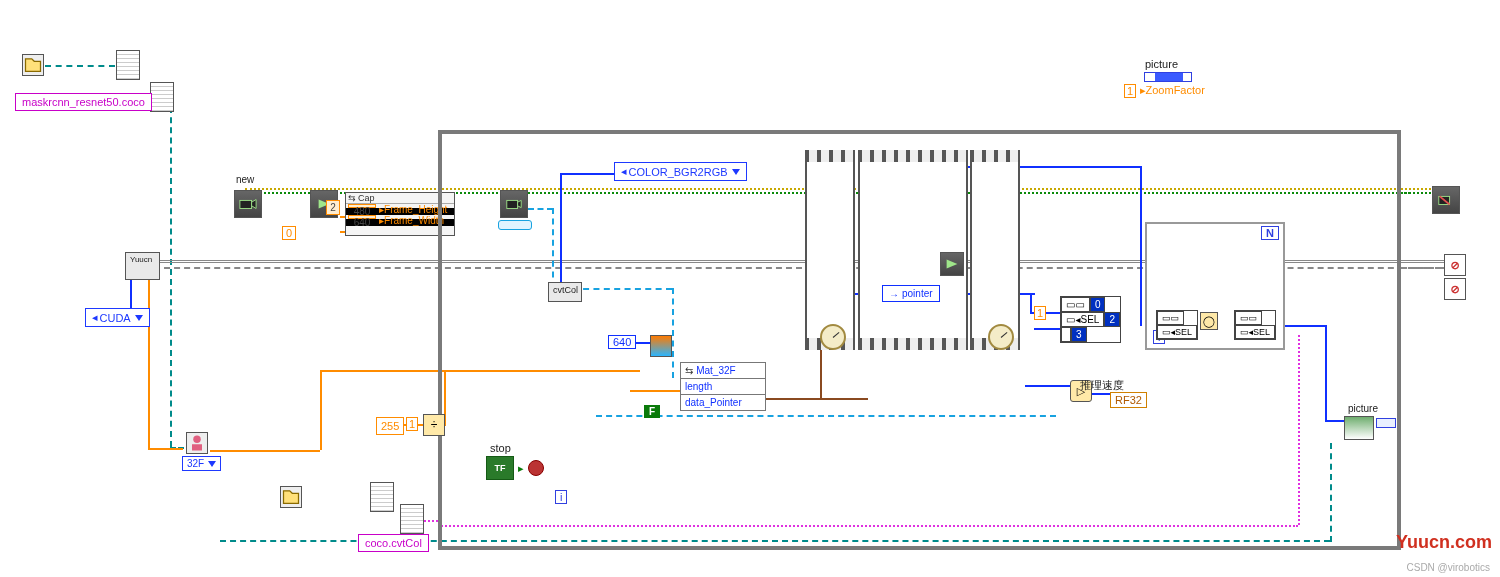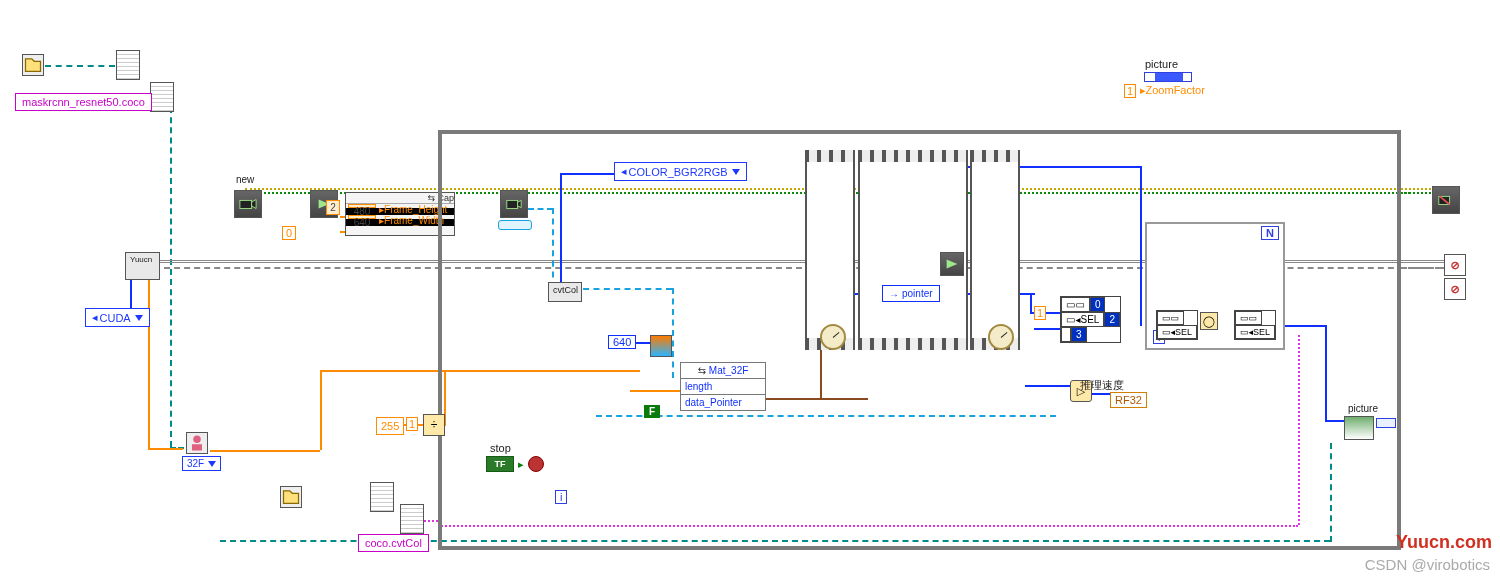--- a/index.html
+++ b/index.html
@@ -141,42 +141,42 @@
   .w-green { border-top: 2px dotted #0a8a0a; height:0; position:absolute; }
   .w-yellow { border-top: 2px dotted #c8a800; height:0; position:absolute; }
   .w-pink { border-top: 2px dotted #e030e0; height:0; position:absolute; }
   .v-orange { background:#ff8c00; width:2px; position:absolute; }
   .v-blue { background:#1030ff; width:2px; position:absolute; }
   .v-teal { border-left:2px dashed #008b8b; width:0; position:absolute; }
   .v-cyan { border-left:2px dashed #18a2e0; width:0; position:absolute; }
   .v-pink  { border-left:2px dotted #e030e0; width:0; position:absolute; }
   
   .stop-tf {
-    width:28px;height:16px;background:#2a7a2a;color:#fff;
+    width:28px;height:24px;background:#2a7a2a;color:#fff;
     font-size:9px;font-weight:bold;display:flex;align-items:center;justify-content:center;
     border:1px solid #155a15;
   }
   .stop-dot {
     width:16px;height:16px;border-radius:50%;background:#b33;border:1px solid #800;
   }
   .cluster {
     border:1px solid #444; background:#fff;
     font-size:10px;
   }
   .cluster-row{ display:flex; }
   .cluster-row>div{ border:1px solid #444; padding:1px 4px; }
   .idx-blue { background:#0030c0;color:#fff;}
   .idx-lbl  { background:#fff;}
   .watermark {
     position:absolute; right:8px; bottom:24px;
     color:#d03020; font-size:18px; font-weight:bold;
   }
   .credit {
     position:absolute; right:10px; bottom:4px;
-    color:#aaa; font-size:15px;
+    color:#aaa; font-size:10px;
   }
   
   .pic-indicator {
     width:48px;height:10px;border:1px solid #3040e0;
     background:linear-gradient(to right,#fff 0 10px,#3a5aff 10px 38px,#fff 38px 48px);
   }
   .bundle {
     width:40px;height:33px;border:1px solid #555;background:#f5f5f5;
     position:absolute;font-size:9px;
   }
@@ -311,21 +311,21 @@
 
 <div class="vi cam" style="left:310px;top:190px;">
   <svg viewBox="0 0 20 14">
       <polygon points="4,2 16,7 4,12" fill="#9fe68a"></polygon>
     </svg>
 </div>
 <div class="abs orangefield" style="left:326px;top:200px;width:14px;text-align:center;">2</div>
 <div class="abs orangebox" style="left:282px;top:226px;width:14px;text-align:center;padding:0;">0</div>
 
 <div class="bundle" style="left:345px;top:192px;width:110px;height:44px;">
-  <div style="text-align:right;color:#333;border-bottom:1px solid #aaa;">
+  <div style="text-align:left;color:#333;border-bottom:1px solid #aaa;">
     ⇆ <span>Cap</span>
   </div>
   <div style="display:flex;">
     <div class="orangefield" style="width:28px;text-align:center;">480</div>
     <div style="flex:1;padding-left:3px;color:#ff8c00;font-size:10px;">▸<span>Frame_Height</span></div>
   </div>
   <div style="display:flex;">
     <div class="orangefield" style="width:28px;text-align:center;">640</div>
     <div style="flex:1;padding-left:3px;color:#ff8c00;font-size:10px;">▸<span>Frame_Width</span></div>
   </div>
@@ -347,21 +347,21 @@
   <span class="tri-down"></span>
 </div>
 
 <div class="abs greybox" style="left:548px;top:282px;width:34px;height:20px;font-size:9px;">cvtCol</div>
 
 <div class="abs" style="left:608px;top:335px;border:1px solid #1030ff;color:#1030ff;background:#fff;padding:0 4px;font-size:11px;">640</div>
 
 <div class="tinyicon" style="left:650px;top:335px;background:linear-gradient(#ff7a00,#2ab5ff);"></div>
 
 <div class="to-mat" style="left:680px;top:362px;width:86px;">
-  <div style="color:#333;text-align:center;">⇆ <span style="color:#1030ff;">Mat_32F</span></div>
+  <div style="color:#333;">⇆ <span style="color:#1030ff;">Mat_32F</span></div>
   <div>length</div>
   <div style="border-bottom:none;">data_Pointer</div>
 </div>
 
 <div class="abs" style="left:644px;top:405px;border:1px solid #0a7a0a;background:#0a7a0a;color:#fff;padding:0 4px;font-size:10px;font-weight:bold;">F</div>
 
 <div class="abs orangebox" style="left:376px;top:417px;">255</div>
 <div class="abs orangebox" style="left:406px;top:417px;width:12px;text-align:center;padding:0 2px;">1</div>
 <div class="tinyicon" style="left:423px;top:414px;background:#ffe9a8;">
   <span style="font-size:12px;">÷</span>

